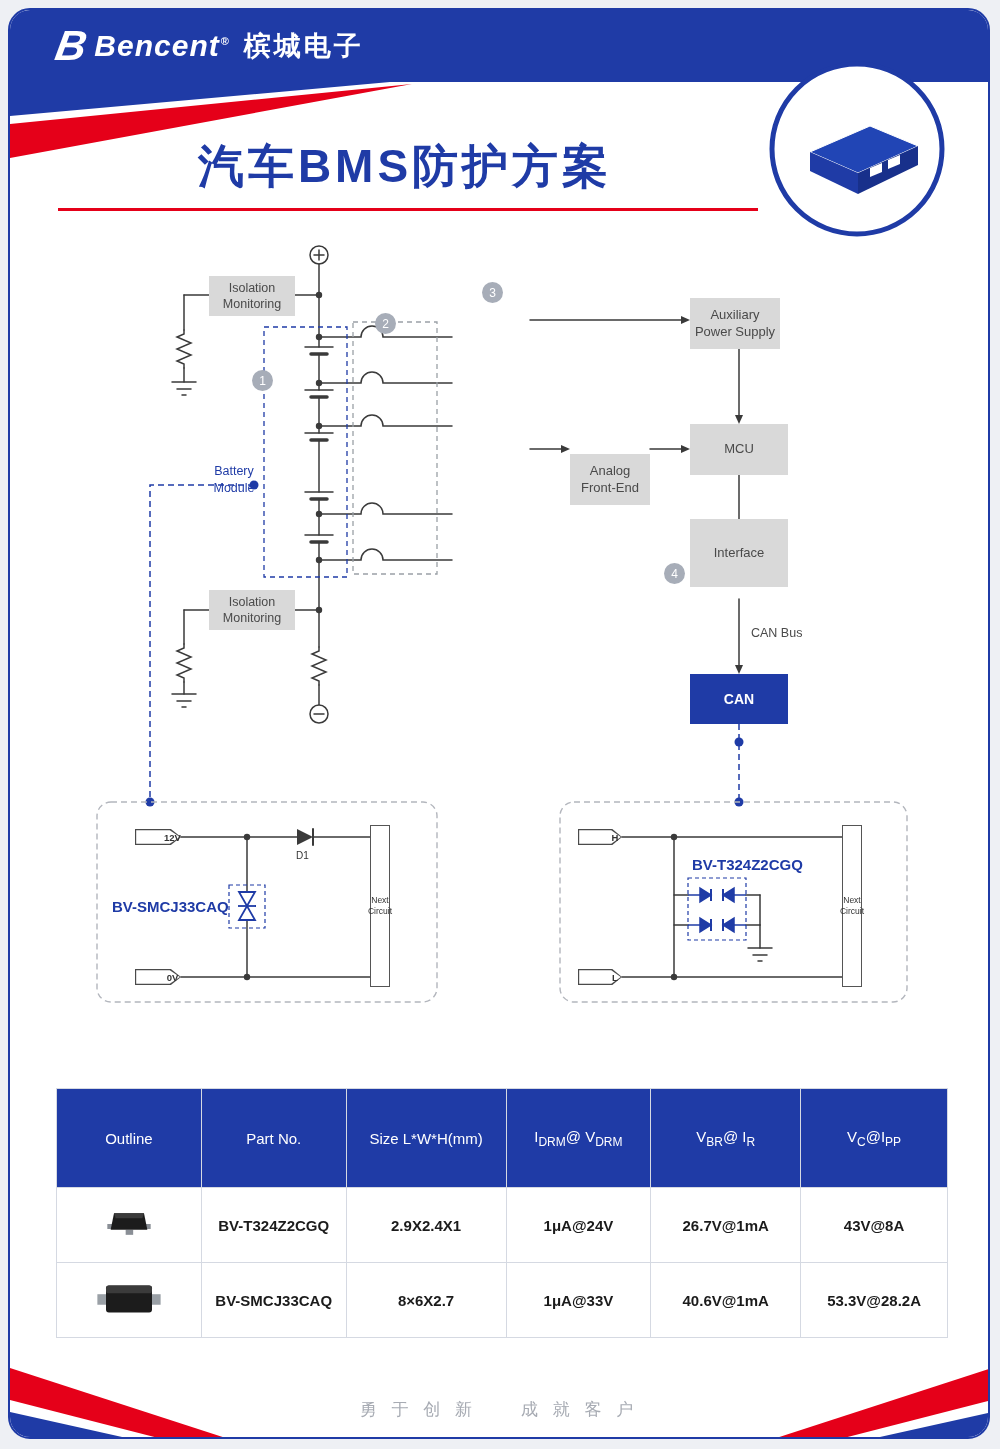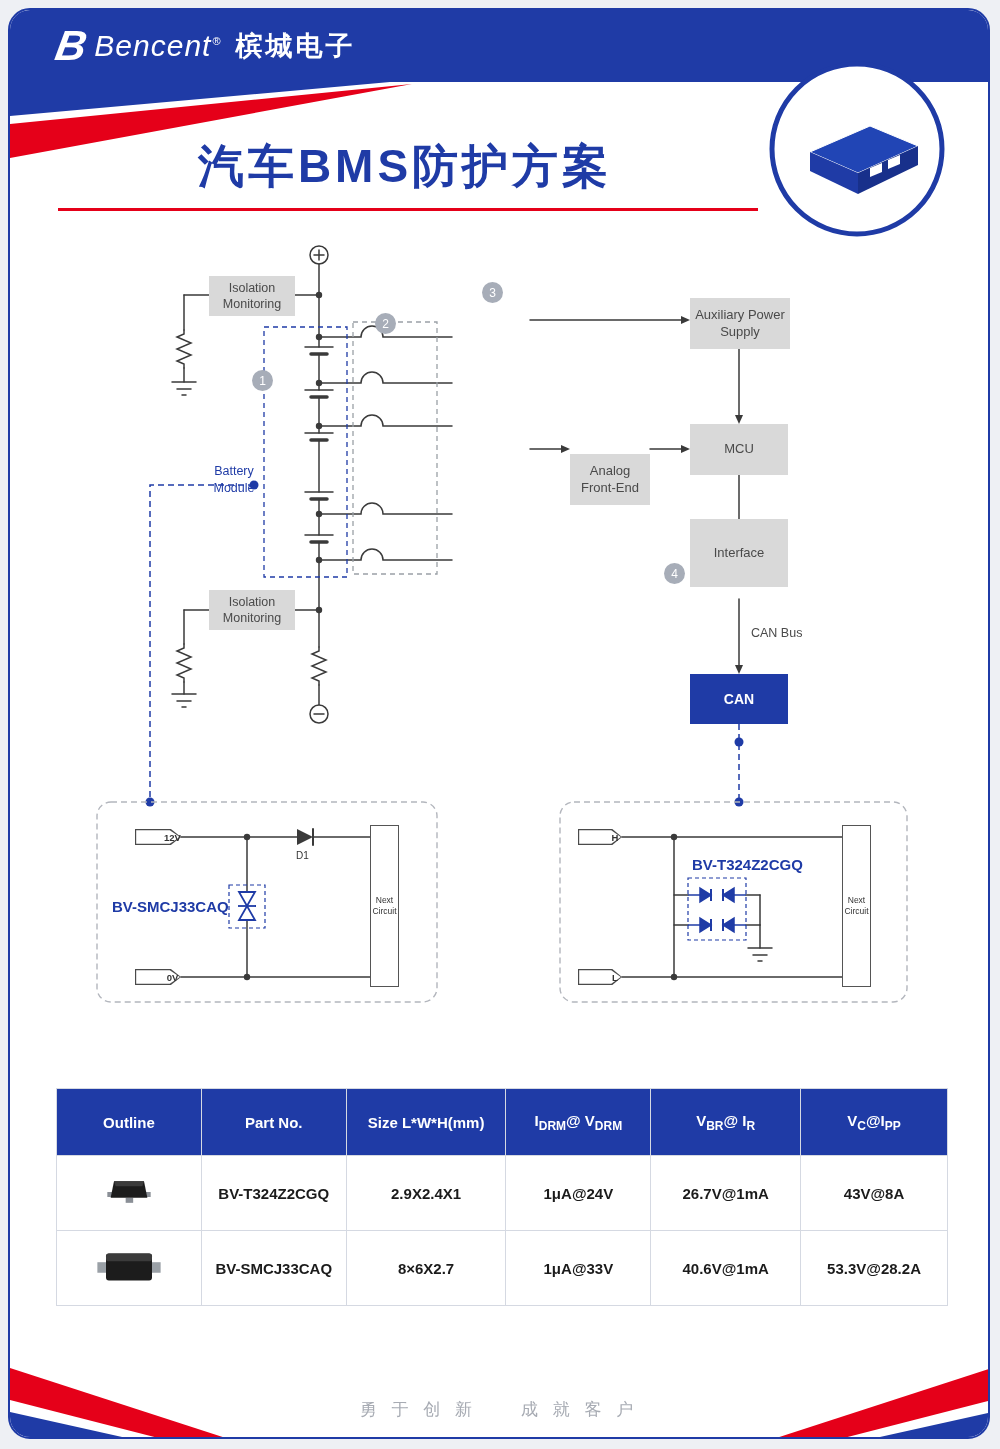--- a/index.html
+++ b/index.html
@@ -10,21 +10,21 @@
   }
   .card{
     position:absolute;left:8px;top:8px;width:982px;height:1431px;
     box-sizing:border-box;background:#fff;border:2px solid #1F3BA6;
     border-radius:22px;overflow:hidden;
   }
   .bg-svg{position:absolute;left:0;top:0;width:982px;height:1431px;}
   
   .logo-row{position:absolute;left:46px;top:10px;height:52px;display:flex;align-items:center;color:#fff;z-index:3;}
   .bmark{font-size:42px;font-weight:900;font-style:italic;transform:skewX(-10deg);margin-right:8px;line-height:1;}
-  .bname{font-size:30px;font-weight:400;font-style:italic;letter-spacing:1px;line-height:1;}
+  .bname{font-size:30px;font-weight:700;font-style:italic;letter-spacing:1px;line-height:1;}
   .reg{font-size:11px;font-style:normal;vertical-align:super;margin-left:1px;}
   .bcn{font-size:27px;font-weight:700;margin-left:14px;letter-spacing:3px;line-height:1;}
   
   .title{position:absolute;left:40px;top:126px;width:710px;text-align:center;
     color:#1F3BA6;font-size:46px;font-weight:800;letter-spacing:4px;z-index:3;}
   .redline{position:absolute;left:48px;top:198px;width:700px;height:3px;background:#E50019;z-index:2;}
   
   .gbox{position:absolute;background:#d9d9d9;color:#4a4a4a;font-size:13px;line-height:1.3;
     display:flex;align-items:center;justify-content:center;text-align:center;z-index:2;padding:2px;box-sizing:border-box;}
   .canbox{position:absolute;background:#1F3BA6;color:#fff;font-size:14px;font-weight:600;
@@ -35,27 +35,27 @@
     font-size:12.5px;line-height:1.35;z-index:3;margin-top:16px;}
   .cb-label{position:absolute;left:741px;top:616px;font-size:12.5px;color:#4a4a4a;z-index:3;}
   .d1-label{position:absolute;left:286px;top:840px;font-size:10px;color:#333;z-index:3;}
   .part-label{position:absolute;color:#1F3BA6;font-weight:700;font-size:15px;z-index:3;}
   
   .tag{position:absolute;height:16px;z-index:3;}
   .tag-outer{position:absolute;inset:0;background:#4a4a4a;clip-path:polygon(0 0,78% 0,100% 50%,78% 100%,0 100%);}
   .tag-inner{position:absolute;inset:1.2px;background:#fff;clip-path:polygon(0 0,77% 0,100% 50%,77% 100%,0 100%);}
   .tag-text{position:absolute;inset:0;display:flex;align-items:center;justify-content:center;
     padding-right:8px;font-size:9.5px;font-weight:600;color:#333;margin-left:37px;}
-  .next-box{position:absolute;width:29px;box-sizing:border-box;border:1.3px solid #555;background:#fff;
+  .next-box{position:absolute;width:20px;box-sizing:border-box;border:1.3px solid #555;background:#fff;
     display:flex;align-items:center;justify-content:center;text-align:center;
     font-size:8.5px;color:#333;line-height:1.35;z-index:3;padding:2px;}
   
   .spec-table{position:absolute;left:46px;top:1078px;width:892px;border-collapse:collapse;z-index:3;background:#fff;}
-  .spec-table th{background:#1F3BA6;color:#fff;font-size:15px;font-weight:700;height:58px;
-    border:1px solid #d5d9e2;padding:4px;}
+  .spec-table th{background:#1F3BA6;color:#fff;font-size:15px;font-weight:400;height:58px;
+    border:1px solid #d5d9e2;padding:20px;}
   .spec-table th sub{font-size:12px;text-align:center;}
   .spec-table td{border:1px solid #d5d9e2;text-align:center;font-size:15px;color:#1b1b1b;
     height:66px;font-weight:700;padding:4px;}
   
   .slogan{position:absolute;left:0;top:1388px;width:100%;text-align:center;color:#a7abb3;
     font-size:17px;letter-spacing:5px;z-index:3;}
 </style>
 </head>
 <body>
 
@@ -244,21 +244,21 @@
     <span class="bname"><span>Bencent</span><sup class="reg">®</sup></span>
     <span class="bcn">槟城电子</span>
   </div>
 
   <div class="title">汽车BMS防护方案</div>
   <div class="redline"></div>
 
   <div class="gbox" style="left:199px;top:266px;width:86px;height:40px;font-size:12.5px;">Isolation Monitoring</div>
   <div class="gbox" style="left:199px;top:580px;width:86px;height:40px;font-size:12.5px;">Isolation Monitoring</div>
   <div class="gbox" style="left:560px;top:414px;width:80px;height:51px;margin-top:30px;">Analog Front-End</div>
-  <div class="gbox" style="left:680px;top:288px;width:100px;height:51px;">Auxiliary Power Supply</div>
+  <div class="gbox" style="left:680px;top:288px;width:90px;height:51px;">Auxiliary Power Supply</div>
   <div class="gbox" style="left:680px;top:414px;width:98px;height:51px;">MCU</div>
   <div class="gbox" style="left:680px;top:509px;width:98px;height:68px;">Interface</div>
   <div class="canbox" style="left:680px;top:664px;width:98px;height:50px;">CAN</div>
 
   <div class="badge" style="left:242px;top:360px;">1</div>
   <div class="badge" style="left:365px;top:303px;">2</div>
   <div class="badge" style="left:472px;top:272px;">3</div>
   <div class="badge" style="left:654px;top:553px;">4</div>
 
   <div class="bm-label">Battery Module</div>

